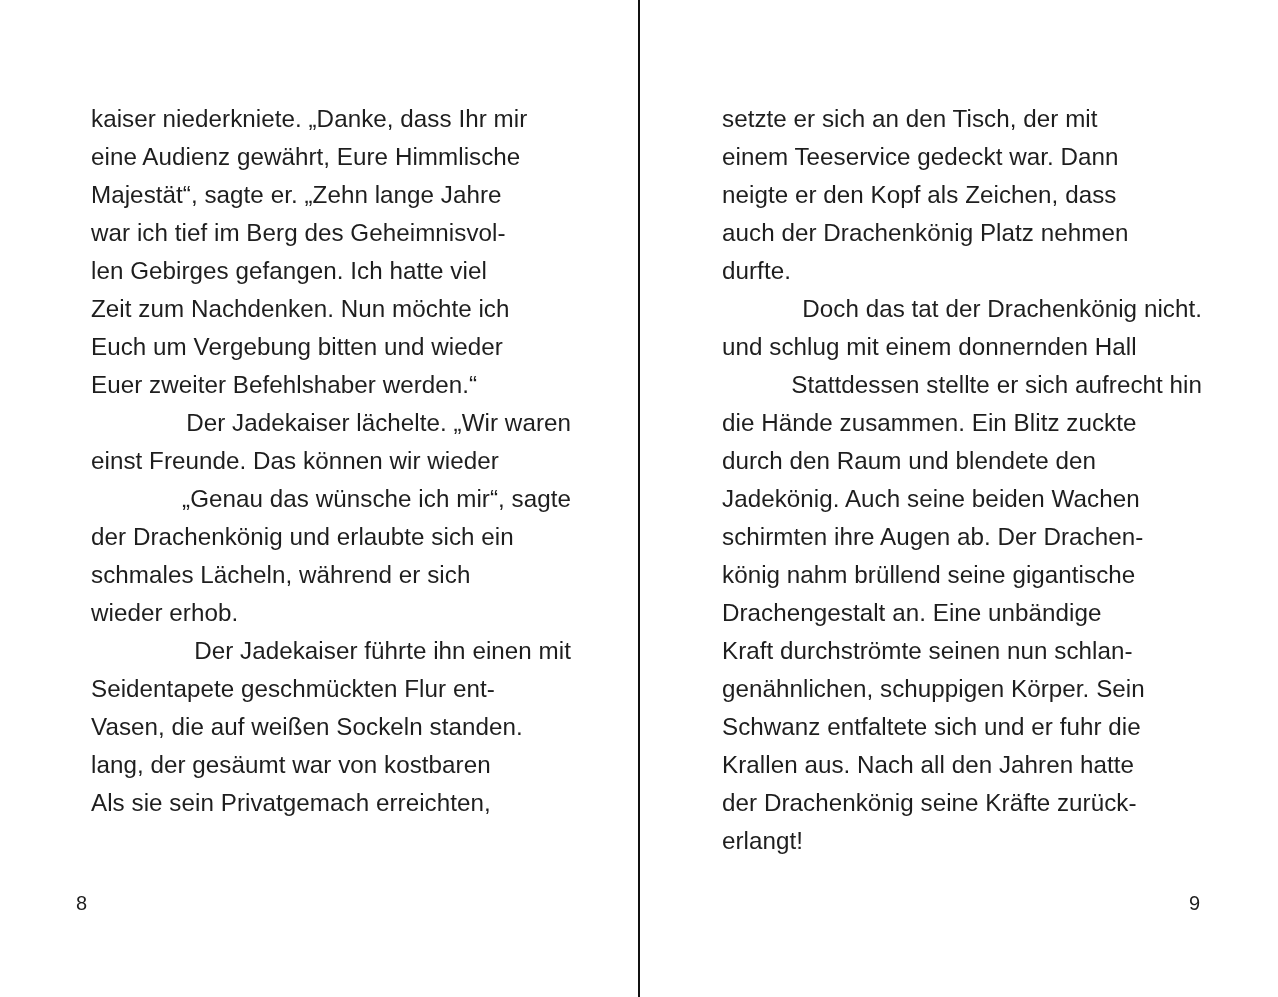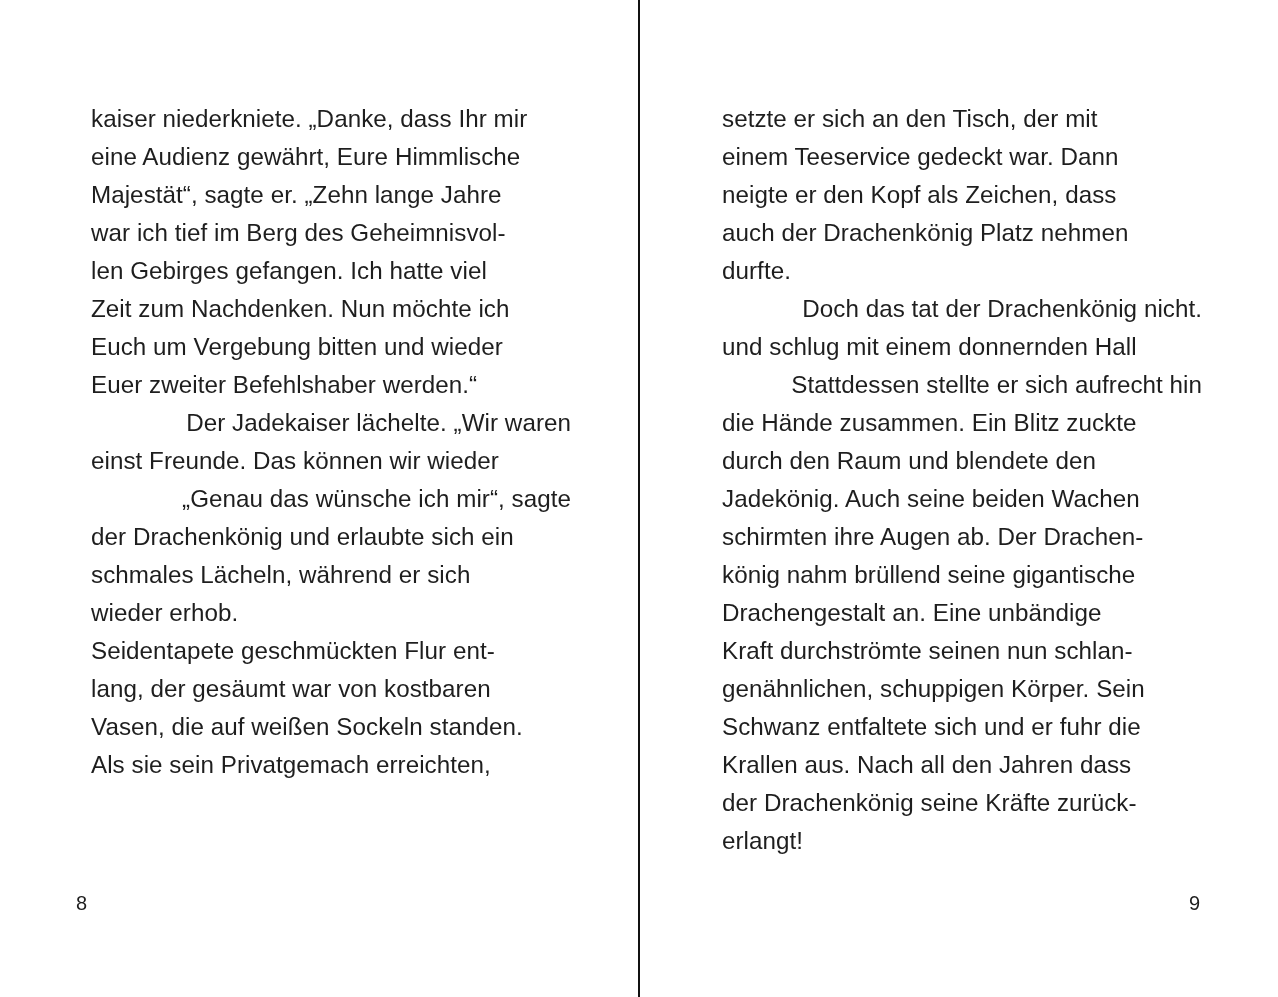--- a/index.html
+++ b/index.html
@@ -77,23 +77,24 @@
       <span class="line">len Gebirges gefangen. Ich hatte viel</span>
       <span class="line">Zeit zum Nachdenken. Nun möchte ich</span>
       <span class="line">Euch um Vergebung bitten und wieder</span>
       <span class="line">Euer zweiter Befehlshaber werden.“</span>
       <span class="line indent">Der Jadekaiser lächelte. „Wir waren</span>
       <span class="line">einst Freunde. Das können wir wieder</span>
       <span class="line indent">„Genau das wünsche ich mir“, sagte</span>
       <span class="line">der Drachenkönig und erlaubte sich ein</span>
       <span class="line">schmales Lächeln, während er sich</span>
       <span class="line">wieder erhob.</span>
+      <span class="line indent">Der Jadekaiser führte ihn einen mit</span>
       <span class="line">Seidentapete geschmückten Flur ent-</span>
+      <span class="line">Vasen, die auf weißen Sockeln standen.</span>
       <span class="line">lang, der gesäumt war von kostbaren</span>
-      <span class="line">Vasen, die auf weißen Sockeln standen.</span>
       <span class="line">Als sie sein Privatgemach erreichten,</span>
     </div>
     <div class="page-number">8</div>
   </div>
 
   <div class="divider"></div>
 
   <div class="page page-right">
     <div class="text-block">
       <span class="line">setzte er sich an den Tisch, der mit</span>
@@ -106,20 +107,20 @@
       <span class="line indent">Stattdessen stellte er sich aufrecht hin</span>
       <span class="line">die Hände zusammen. Ein Blitz zuckte</span>
       <span class="line">durch den Raum und blendete den</span>
       <span class="line">Jadekönig. Auch seine beiden Wachen</span>
       <span class="line">schirmten ihre Augen ab. Der Drachen-</span>
       <span class="line">könig nahm brüllend seine gigantische</span>
       <span class="line">Drachengestalt an. Eine unbändige</span>
       <span class="line">Kraft durchströmte seinen nun schlan-</span>
       <span class="line">genähnlichen, schuppigen Körper. Sein</span>
       <span class="line">Schwanz entfaltete sich und er fuhr die</span>
-      <span class="line">Krallen aus. Nach all den Jahren dass</span>
+      <span class="line">Krallen aus. Nach all den Jahren hatte</span>
       <span class="line">der Drachenkönig seine Kräfte zurück-</span>
       <span class="line">erlangt!</span>
     </div>
     <div class="page-number">9</div>
   </div>
 
 </div>
 
 </body></html>

